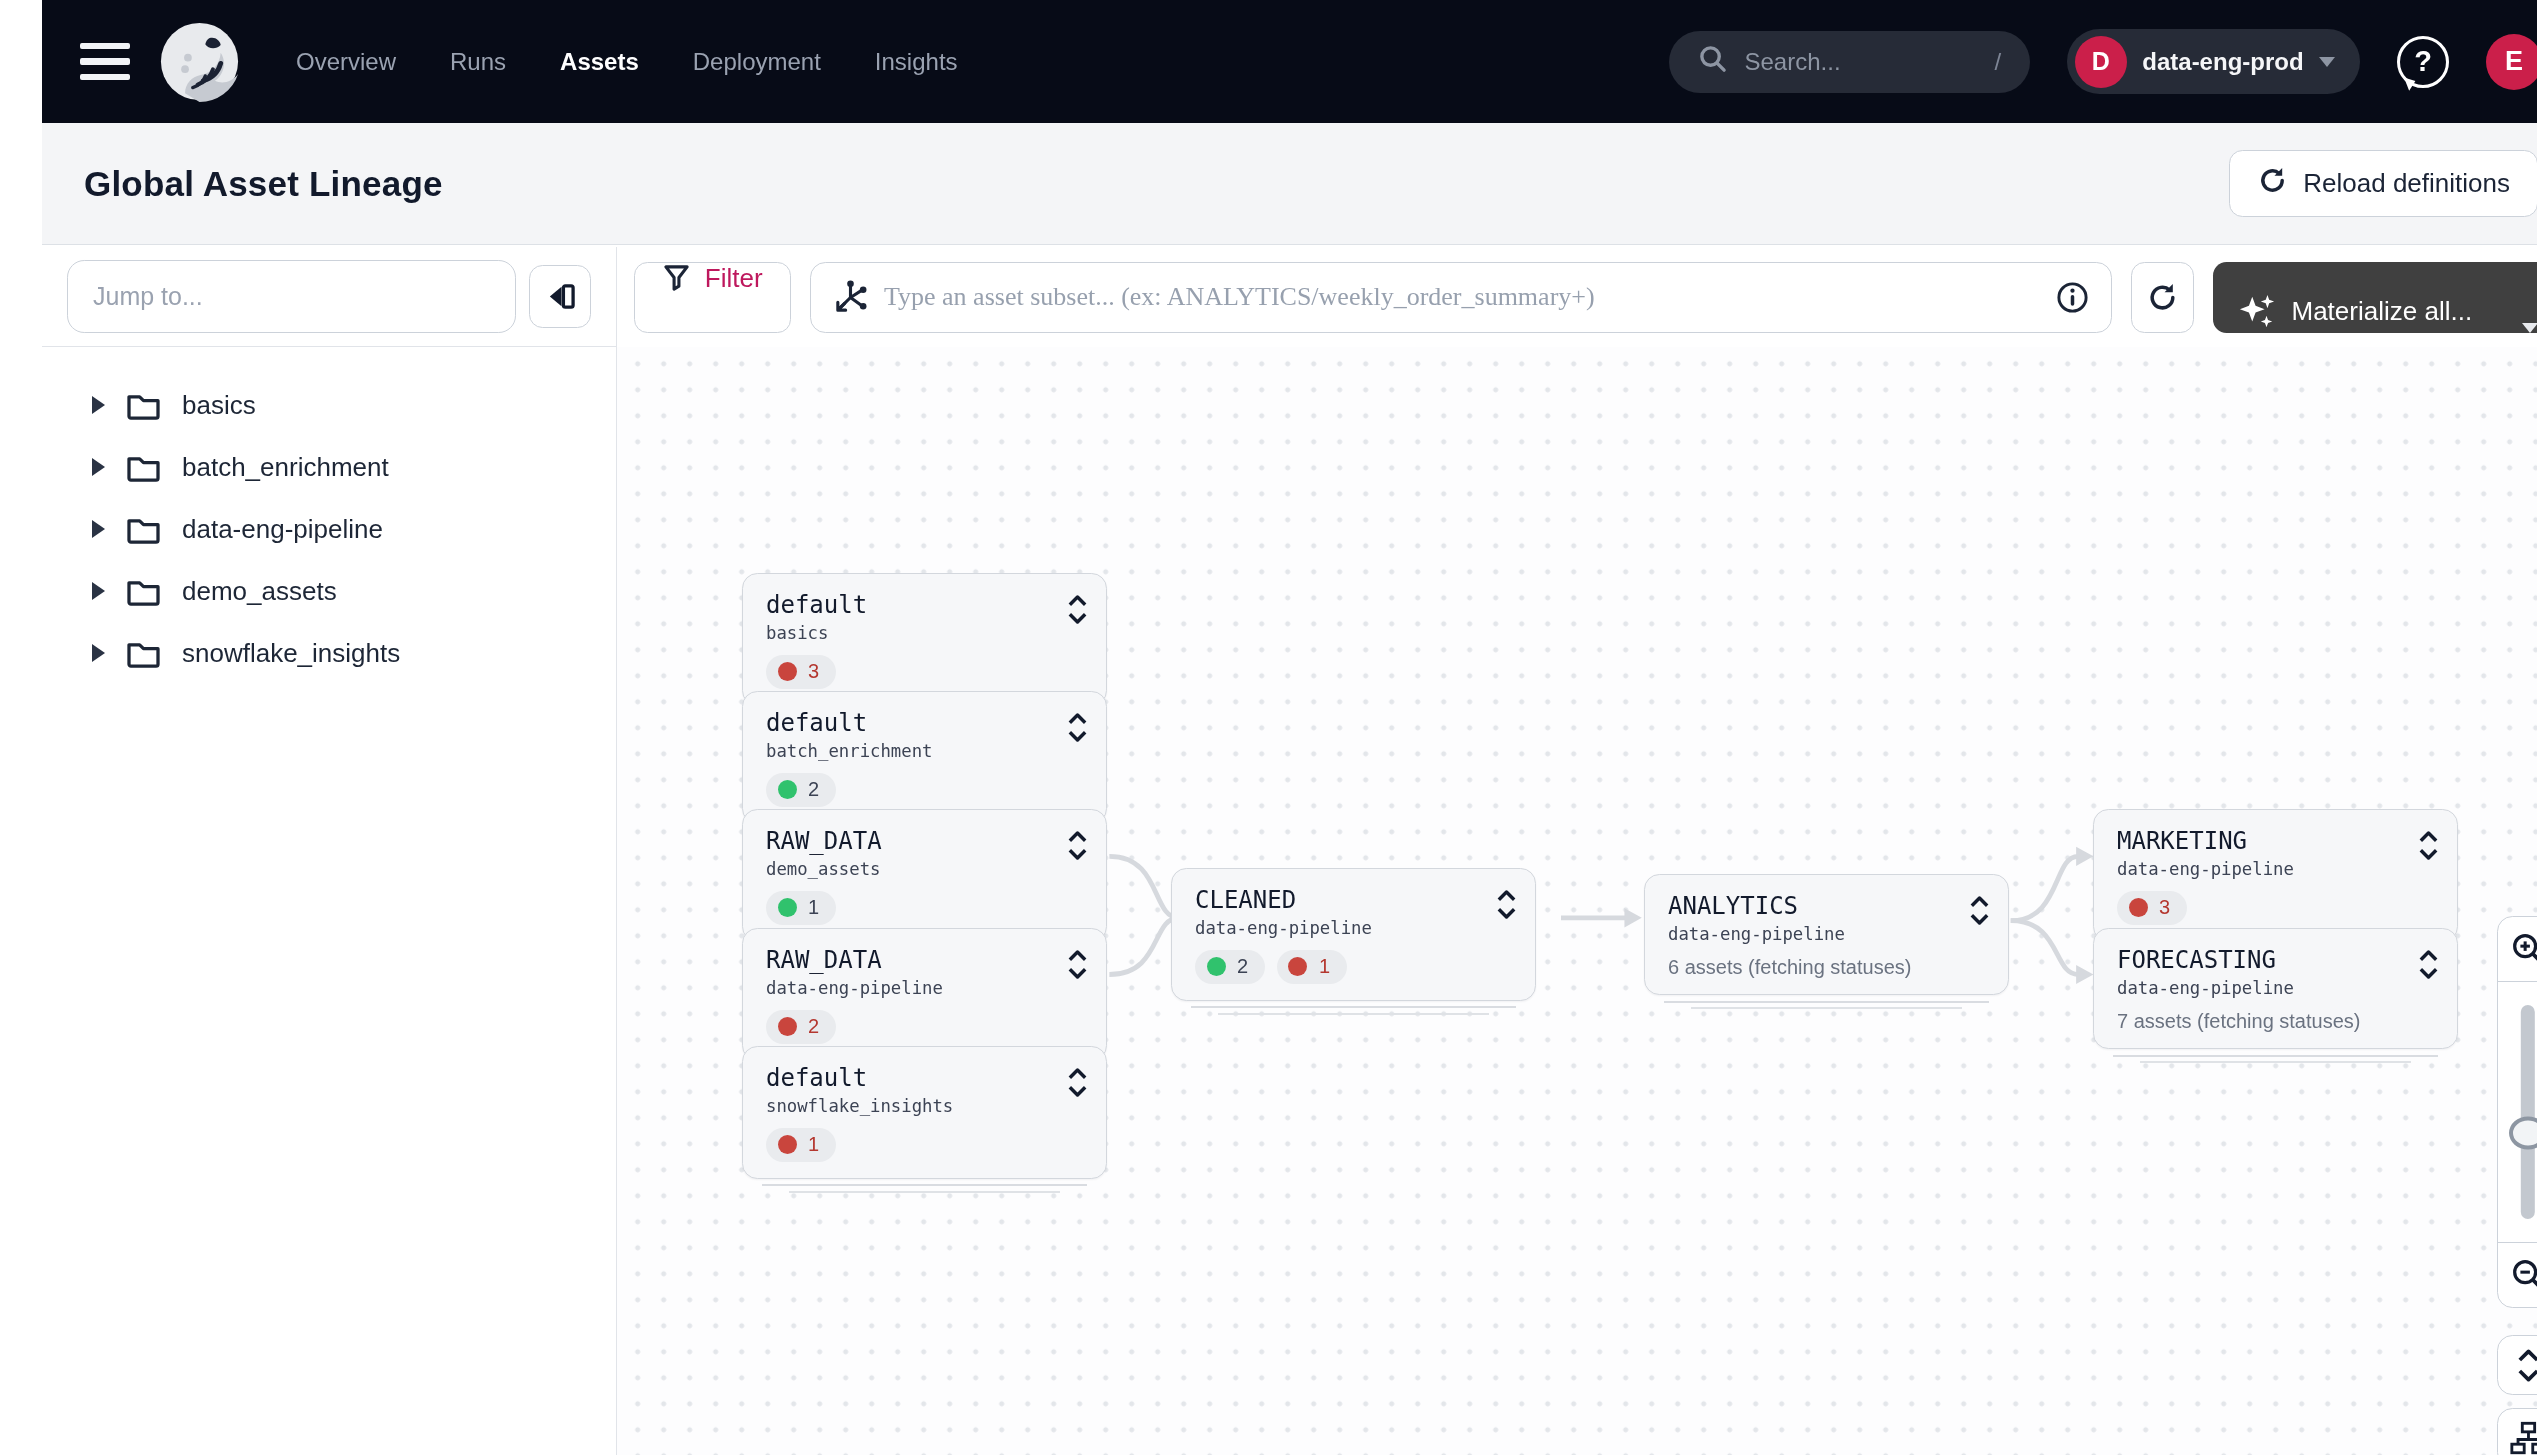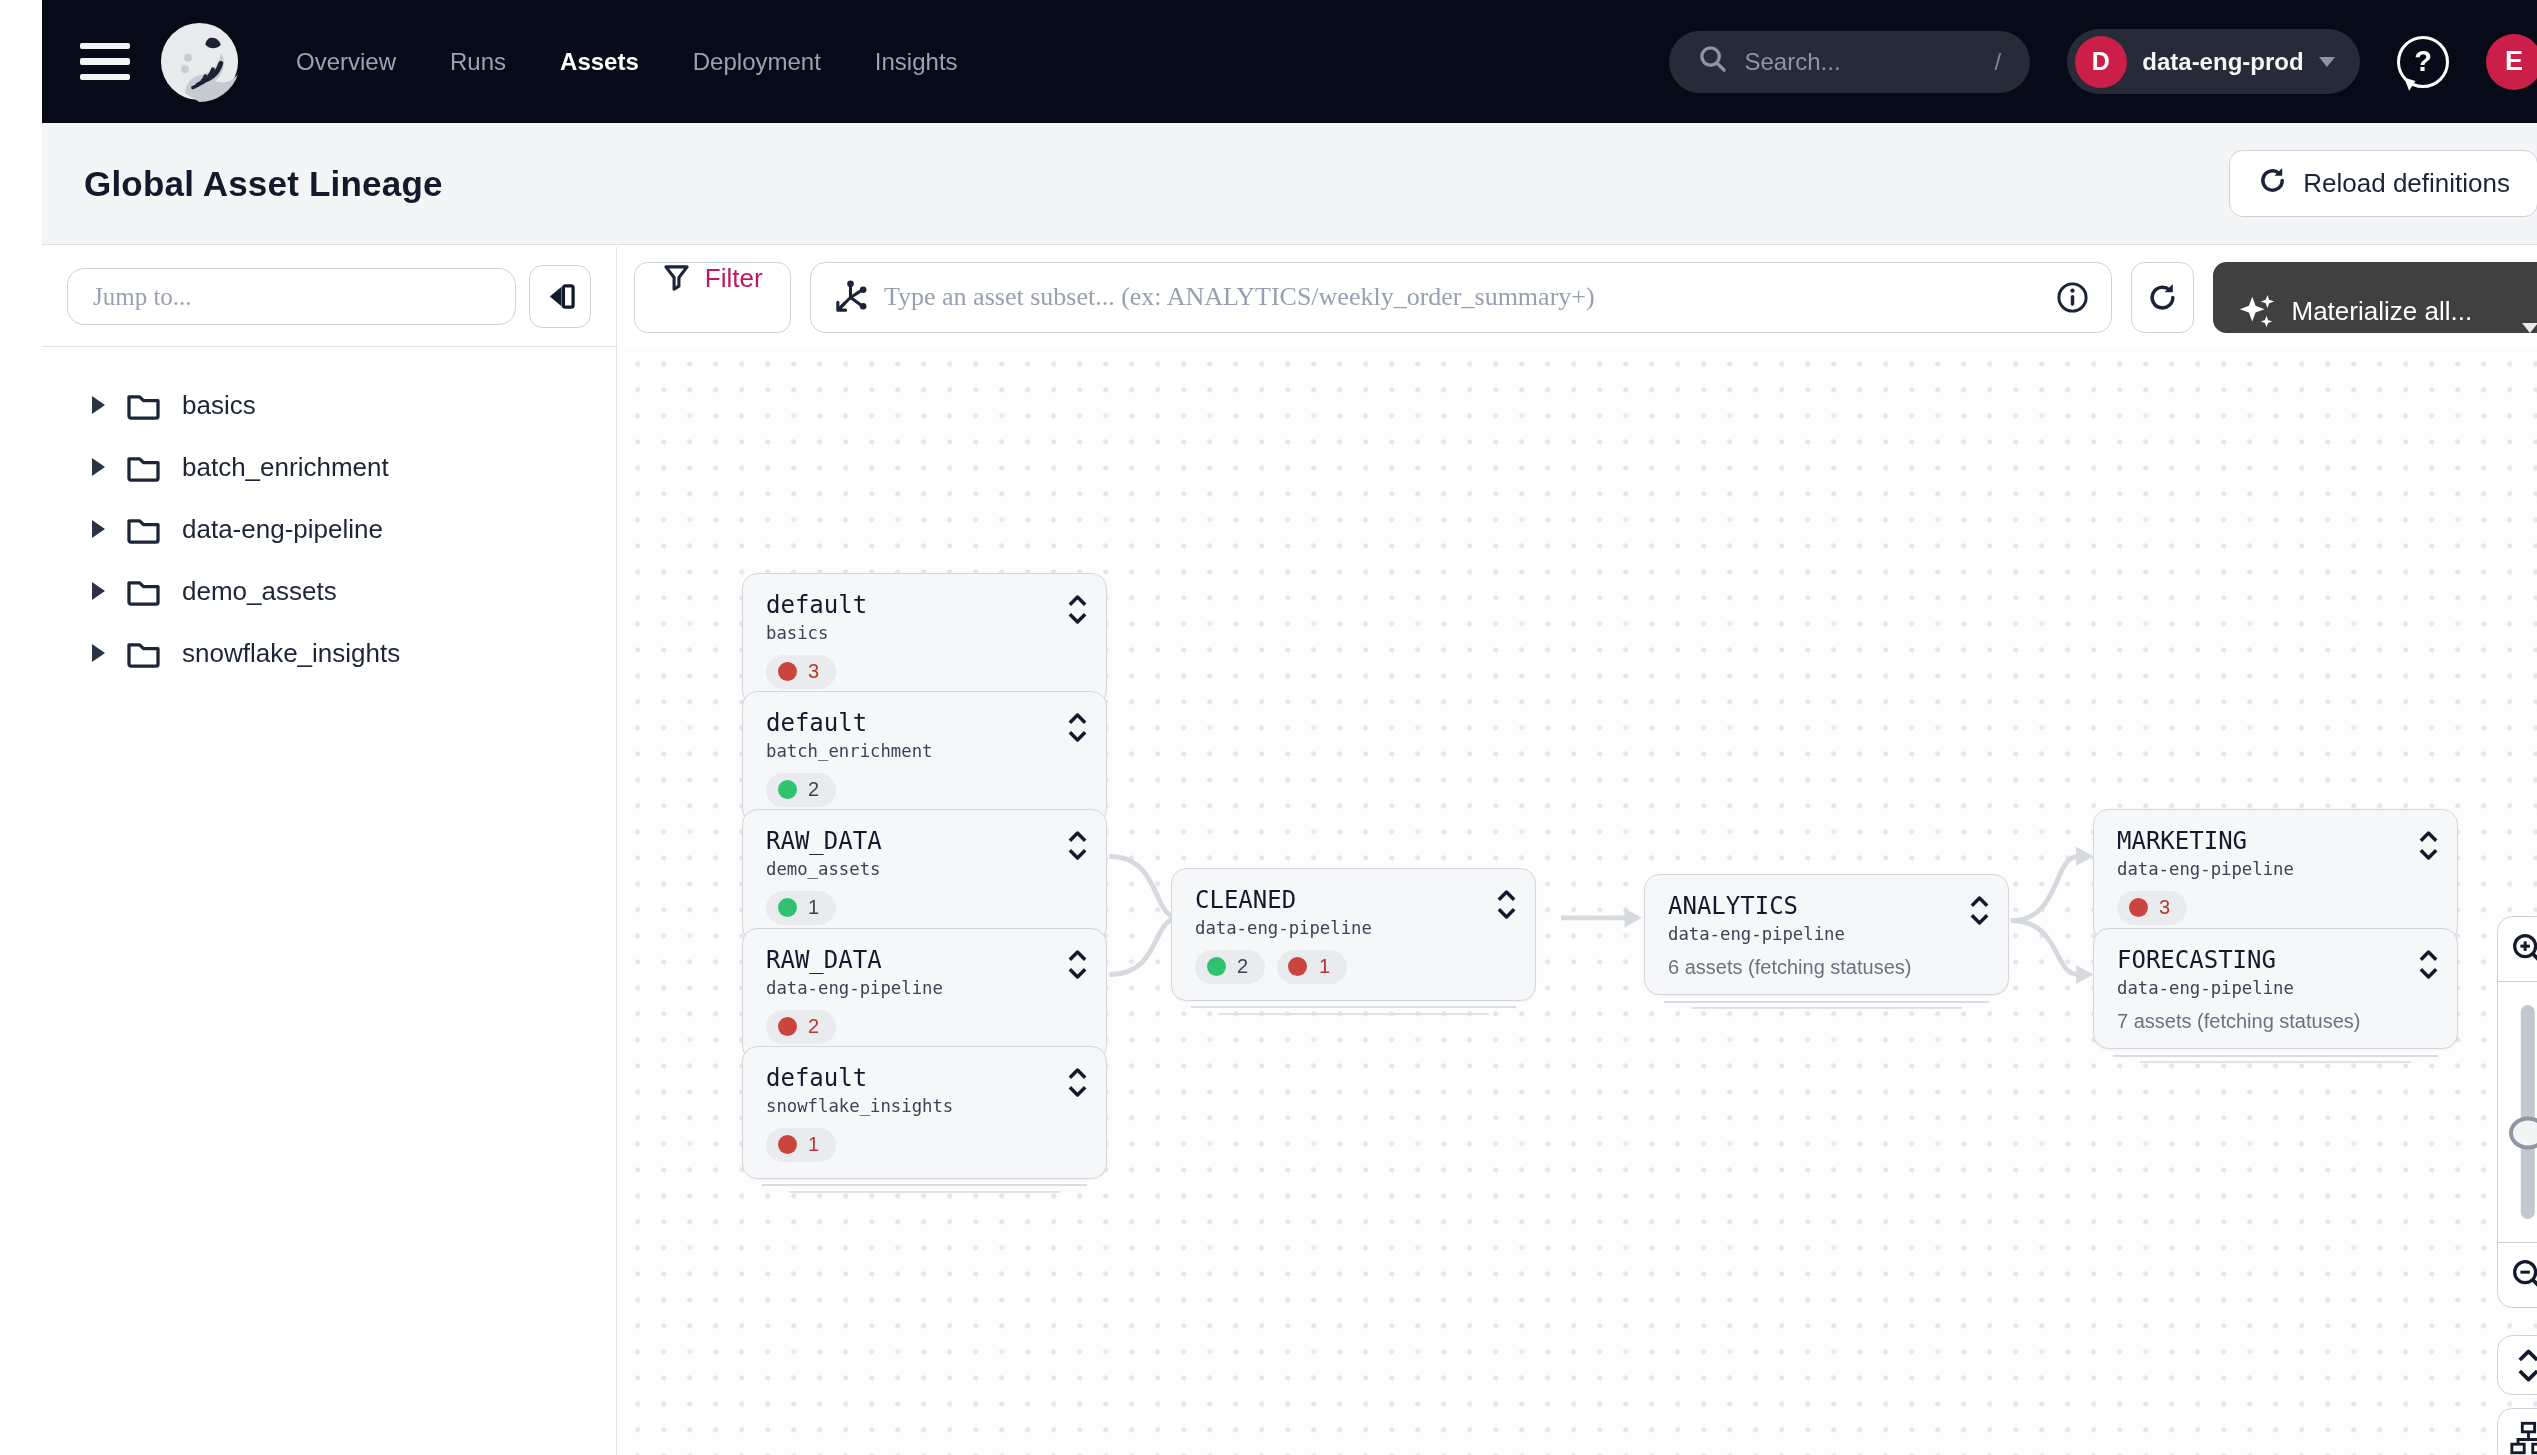--- a/index.html
+++ b/index.html
@@ -36,22 +36,22 @@
   
   .pageheader { position:absolute; left:0; top:123px; width:2538px; height:122px;
     background:#f4f5f7; border-bottom:1.9px solid #dde1e6; display:flex; align-items:center; padding:0 42px; }
   .page-title { font-size:35px; font-weight:bold; color:#121a2c; letter-spacing:0.2px; }
   .reload-btn { margin-left:auto; height:67px; background:#ffffff; border:1.9px solid #ccd2da; border-radius:13.5px;
     display:flex; align-items:center; gap:15.4px; padding:0 27px; font-size:26px; color:#1b2436; cursor:pointer; }
 
   
   .sidebar { position:absolute; left:0; top:247px; width:575px; bottom:0; background:#ffffff; border-right:1.9px solid #e1e4e9; }
   .jump-row { height:100px; display:flex; align-items:center; gap:13.5px; padding:0 25px; border-bottom:1.9px solid #e1e4e9; }
-  .jump-input { flex:1; height:57px; border:1.9px solid #ccd2da; border-radius:17.3px; padding:0 25px;
-    font-size:25px; color:#1b2436; font-family:Liberation Serif, serif; background:#fff; }
+  .jump-input { flex:1; height:73px; border:1.9px solid #ccd2da; border-radius:17.3px; padding:0 25px;
+    font-size:25px; color:#1b2436; font-family:Liberation Sans, sans-serif; background:#fff; }
   .jump-input::placeholder { color:#9aa2b0; }
   .collapse-btn { width:62px; height:63px; border:1.9px solid #ccd2da; border-radius:13.5px; background:#fff;
     display:flex; align-items:center; justify-content:center; cursor:pointer; }
   .tree { padding:27px 0; }
   .tree-item { display:flex; align-items:center; gap:21px; height:62px; padding:0 0 0 50px; cursor:pointer; font-size:26px; color:#1d2636; }
   .tri { width:0; height:0; border-top:9.6px solid transparent; border-bottom:9.6px solid transparent; border-left:13.5px solid #2a3344; }
 
   
   .toolbar { position:absolute; left:575px; top:247px; right:0; height:100px; background:#ffffff;
     display:flex; align-items:center; padding:0 19px 0 17.3px; gap:19px; }

